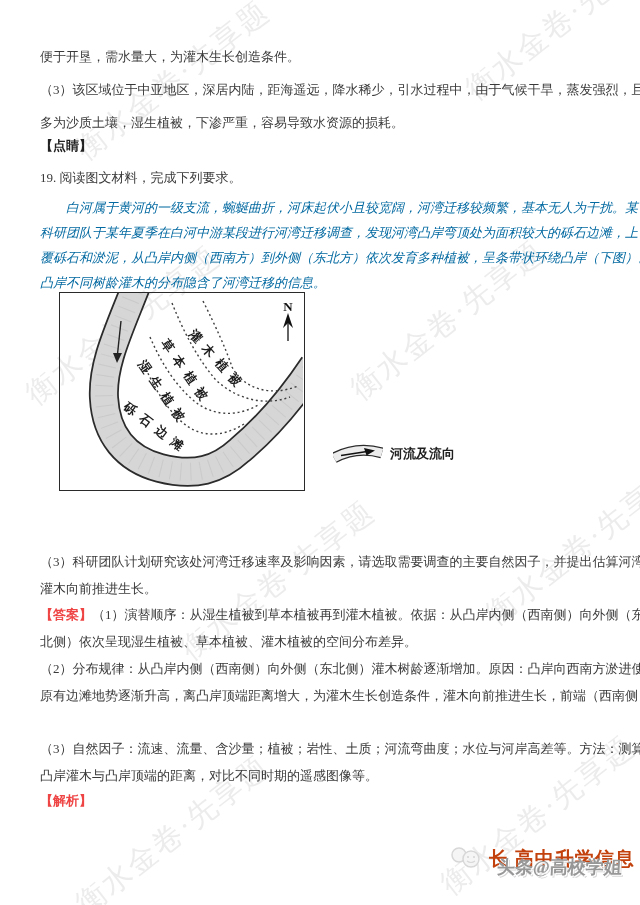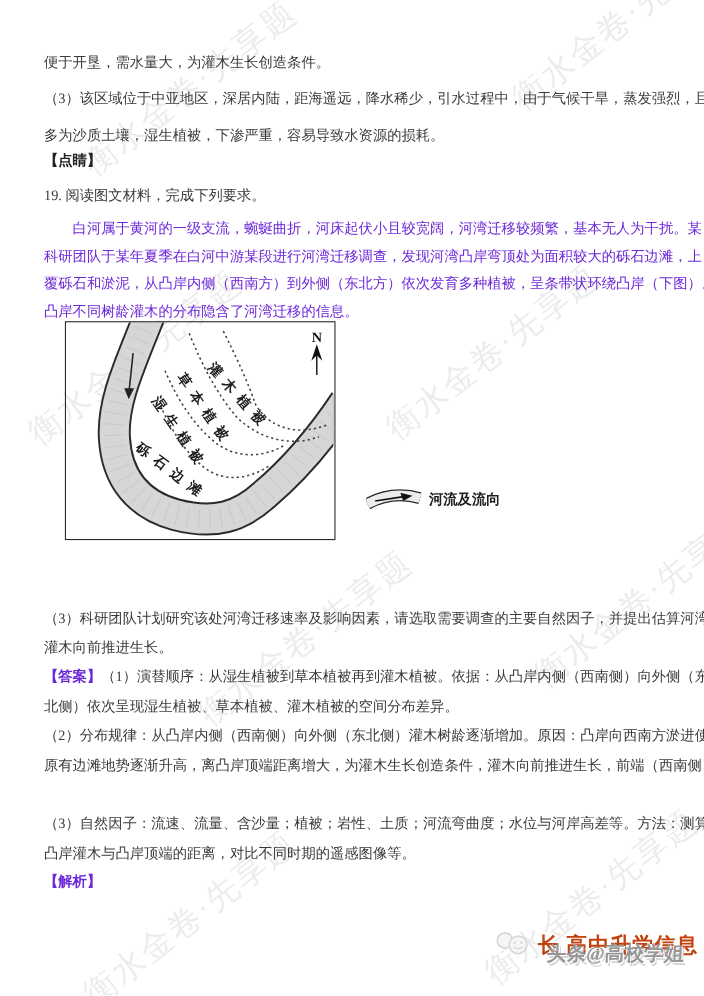--- a/index.html
+++ b/index.html
@@ -16,22 +16,22 @@
     color:rgba(130,130,130,0.15);
     transform:rotate(-38deg);
     pointer-events:none;z-index:0;
   }
   
   .ln{
     position:absolute;left:40px;font-size:13px;line-height:17px;
     white-space:nowrap;z-index:2;color:#3a3a3a;
   }
   .bold{font-weight:700;color:#222;}
-  .blue{color:#6d28d9;font-weight:700;}
-  .material{color:#6d28d9;}
+  .blue{color:#ef4444;font-weight:700;}
+  .material{font-style:italic;color:#0369a1;}
   .indent{left:66px;}
   
   .figure{
     position:absolute;left:59px;top:292px;width:246px;height:199px;
     border:1.5px solid #2a2a2a;box-sizing:border-box;overflow:hidden;z-index:2;
   }
   .figure svg{position:absolute;left:0;top:0;}
   .zone{
     position:absolute;white-space:nowrap;z-index:3;
     font-size:12.5px;font-weight:700;letter-spacing:7px;color:#1c1c1c;

